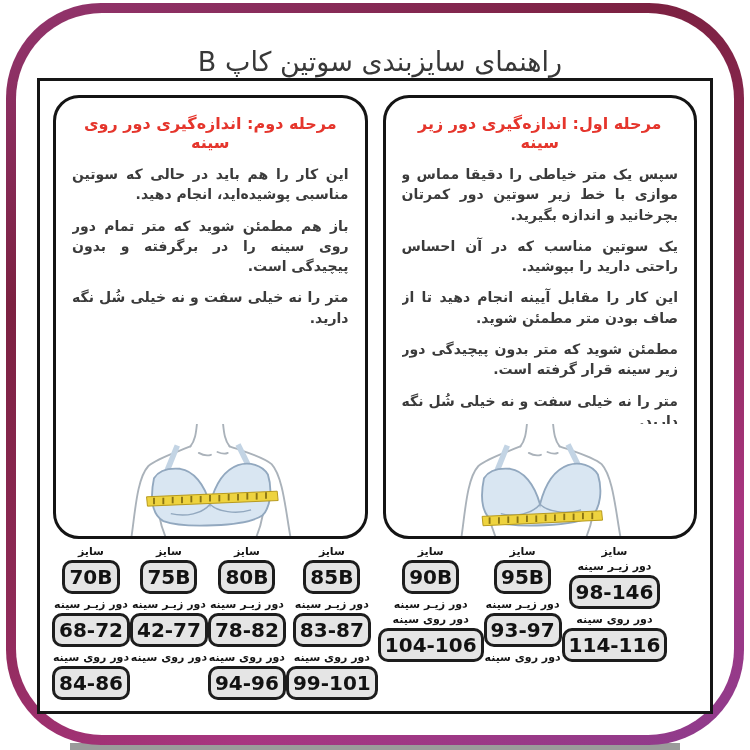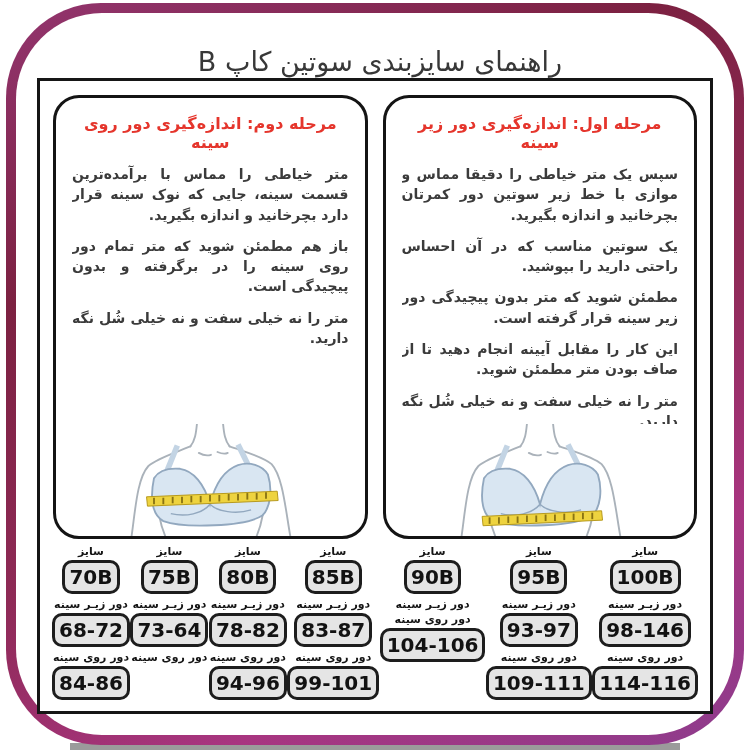--- a/index.html
+++ b/index.html
@@ -70,21 +70,21 @@
   .panel-body p {
     font-size: 14px; font-weight: bold; color: #3b3b3b;
     line-height: 1.45;
     text-align: justify;
     margin-bottom: 11px;
   }
   .illustration { flex-shrink: 0; align-self: center; margin-top: auto; }
 
   .size-table {
     direction: ltr;
-    display: flex; justify-content: space-between; align-items: flex-start;
+    display: flex; align-items: flex-start;
     padding: 6px 12px 0 12px;
   }
   .size-col { display: flex; flex-direction: column; align-items: center; }
   .small-label {
     direction: rtl;
     font-size: 11px; font-weight: bold; color: #141414;
     white-space: nowrap; margin-bottom: 2px;
   }
   .value-box {
     direction: ltr;
@@ -111,22 +111,22 @@
 
   <div class="content-box">
 
     <div class="panels-row">
 
       <div class="panel">
         <div class="panel-header">مرحله اول: اندازه‌گیری دور زیر سینه</div>
         <div class="panel-body">
           <p>سپس یک متر خیاطی را دقیقا مماس و موازی با خط زیر سوتین دور کمرتان بچرخانید و اندازه بگیرید.</p>
           <p>یک سوتین مناسب که در آن احساس راحتی دارید را بپوشید.</p>
+          <p>این کار را مقابل آیینه انجام دهید تا از صاف بودن متر مطمئن شوید.</p>
           <p>مطمئن شوید که متر بدون پیچیدگی دور زیر سینه قرار گرفته است.</p>
-          <p>این کار را مقابل آیینه انجام دهید تا از صاف بودن متر مطمئن شوید.</p>
           <p>متر را نه خیلی سفت و نه خیلی شُل نگه دارید.</p>
         </div>
         <svg class="illustration" width="228" height="112" viewBox="0 0 240 120">
           <g fill="none" stroke="#aab2ba" stroke-width="2" stroke-linecap="round">
             <path d="M106,0 C105,10 104,18 99,24"></path>
             <path d="M134,0 C135,10 136,18 141,24"></path>
             <path d="M99,24 C82,31 63,37 54,45 C42,58 40,92 36,120"></path>
             <path d="M141,24 C158,30 177,35 186,43 C198,56 201,92 206,120"></path>
             <path d="M62,68 C64,92 66,106 72,120"></path>
             <path d="M180,66 C178,92 176,106 170,120"></path>
@@ -159,21 +159,21 @@
                 <path d="M166,95 l0,7"></path>
                 <path d="M176,95 l0,7"></path>
             </g>
           </g>
         </svg>
       </div>
 
       <div class="panel">
         <div class="panel-header">مرحله دوم: اندازه‌گیری دور روی سینه</div>
         <div class="panel-body">
-          <p>متر خیاطی را مماس با برآمده‌ترین قسمت سینه، جایی که نوک سینه قرار دارد بچرخانید و اندازه بگیرید.</p>
+          <p>این کار را هم باید در حالی که سوتین مناسبی پوشیده‌اید، انجام دهید.</p>
           <p>باز هم مطمئن شوید که متر تمام دور روی سینه را در برگرفته و بدون پیچیدگی است.</p>
           <p>متر را نه خیلی سفت و نه خیلی شُل نگه دارید.</p>
         </div>
         <svg class="illustration" width="228" height="112" viewBox="0 0 240 120">
           <g fill="none" stroke="#aab2ba" stroke-width="2" stroke-linecap="round">
             <path d="M106,0 C105,10 104,18 99,24"></path>
             <path d="M134,0 C135,10 136,18 141,24"></path>
             <path d="M99,24 C82,31 63,37 54,45 C42,58 40,92 36,120"></path>
             <path d="M141,24 C158,30 177,35 186,43 C198,56 201,92 206,120"></path>
             <path d="M62,68 C64,92 66,106 72,120"></path>
@@ -221,21 +221,21 @@
         <div class="value-box">70B</div>
         <div class="small-label">دور زیـر سینه</div>
         <div class="value-box">68-72</div>
         <div class="small-label">دور روی سینه</div>
         <div class="value-box">84-86</div>
       </div>
       <div class="size-col">
         <div class="small-label">سایز</div>
         <div class="value-box">75B</div>
         <div class="small-label">دور زیـر سینه</div>
-        <div class="value-box">73-64</div>
+        <div class="value-box">42-77</div>
         <div class="small-label">دور روی سینه</div>
       </div>
       <div class="size-col">
         <div class="small-label">سایز</div>
         <div class="value-box">80B</div>
         <div class="small-label">دور زیـر سینه</div>
         <div class="value-box">78-82</div>
         <div class="small-label">دور روی سینه</div>
         <div class="value-box">94-96</div>
       </div>
@@ -253,25 +253,23 @@
         <div class="small-label">دور زیـر سینه</div>
         <div class="small-label">دور روی سینه</div>
         <div class="value-box">104-106</div>
       </div>
       <div class="size-col">
         <div class="small-label">سایز</div>
         <div class="value-box">95B</div>
         <div class="small-label">دور زیـر سینه</div>
         <div class="value-box">93-97</div>
         <div class="small-label">دور روی سینه</div>
-        <div class="value-box">109-111</div>
-      </div>
-      <div class="size-col">
-        <div class="small-label">سایز</div>
-        <div class="value-box">100B</div>
+      </div>
+      <div class="size-col">
+        <div class="small-label">سایز</div>
         <div class="small-label">دور زیـر سینه</div>
         <div class="value-box">98-146</div>
         <div class="small-label">دور روی سینه</div>
         <div class="value-box">114-116</div>
       </div>
     </div>
 
   </div>
 </div>
 

